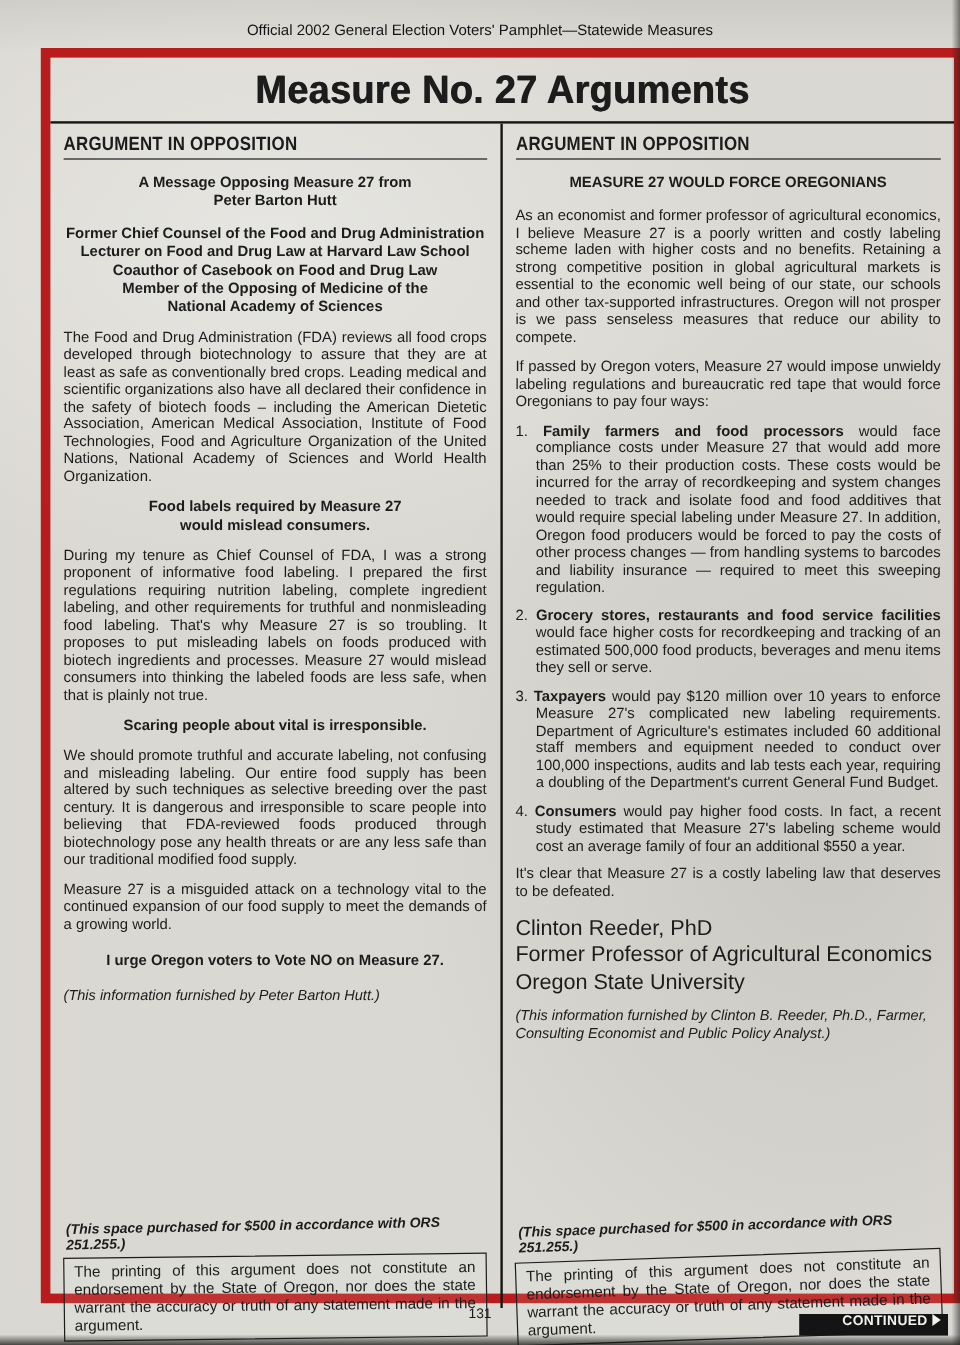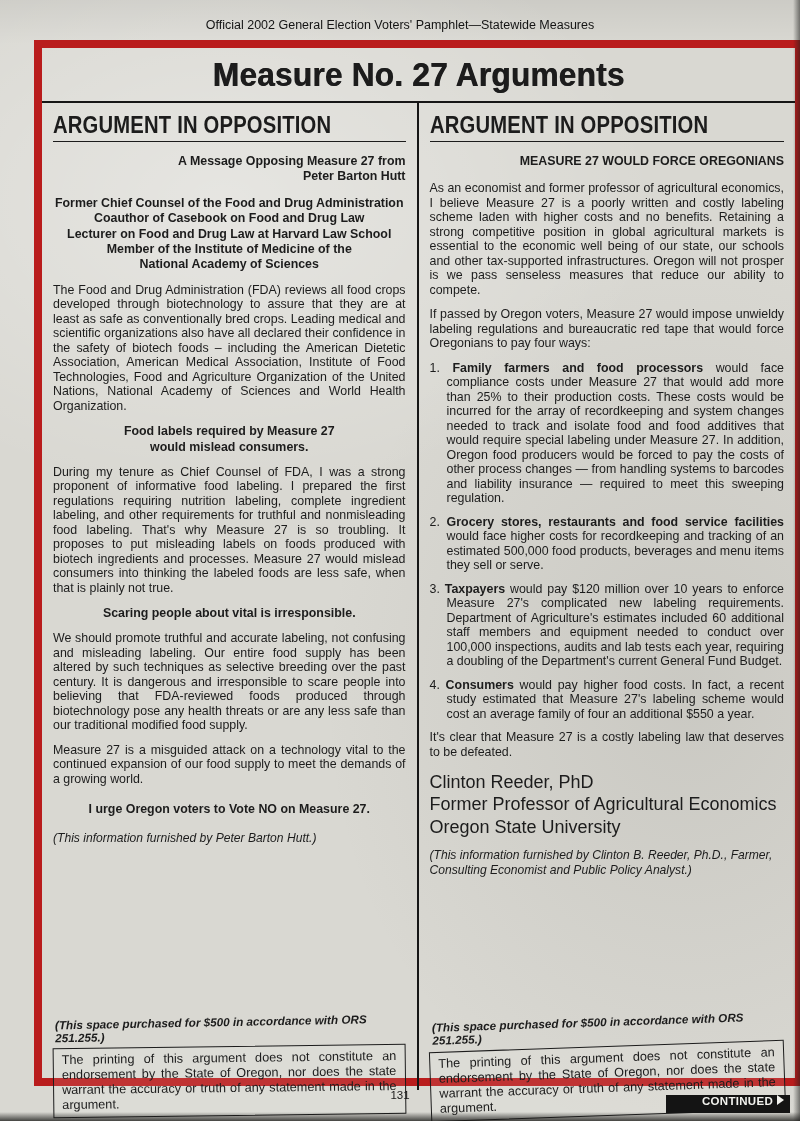--- a/index.html
+++ b/index.html
@@ -15,25 +15,25 @@
       linear-gradient(to bottom, rgba(0,0,0,0.06), rgba(0,0,0,0) 45px);
     overflow:hidden;
   }
   .pamphlet-header { position:absolute; top:18px; left:0; width:100%; text-align:center; font-size:12.5px; color:#141414; }
   .frame { position:absolute; left:34px; top:40px; width:769px; height:1046px; border:8px solid #b91c1c; }
   .title-bar { height:55px; border-bottom:2px solid #161616; display:flex; align-items:center; justify-content:center; }
   .title-bar h1 { font-size:33px; font-weight:bold; letter-spacing:0.2px; transform:scaleX(0.96); text-shadow:0.6px 0 0 #222; }
   .columns { display:flex; height:987px; }
   .col { width:50%; padding:7px 11px 0 11px; display:flex; flex-direction:column; }
   .col.left-col { border-right:2px solid #161616; }
-  .arg-head { font-size:23px; font-weight:bold; margin:2px 0 1px 0; white-space:nowrap; }
+  .arg-head { font-size:16px; font-weight:bold; margin:2px 0 1px 0; white-space:nowrap; }
   .arg-head .cond { display:inline-block; transform:scaleX(0.88); transform-origin:left center; letter-spacing:0.2px; }
   .head-rule { border-bottom:1.5px solid #1c1c1c; margin:1px 0 8px 0; }
   .cbold { text-align:center; font-weight:bold; font-size:12.4px; line-height:1.22; }
-  .msg-title { margin:4px 0 12px;text-align:right; }
+  .msg-title { margin:4px 0 12px; }
   .creds { margin-bottom:11px; }
   .body-p { font-size:12.4px; line-height:1.17; text-align:justify; margin-bottom:10px; }
   .sect { margin:1px 0 10px; }
   .urge { margin:6px 0 14px; }
   .furnished { font-style:italic; font-size:12.1px; line-height:1.2; margin-bottom:6px; }
   .signature { font-size:18px; line-height:1.24; margin:2px 0 10px; }
   .list-p { padding-left:17px; text-indent:-17px; margin-bottom:9px; }
   .bottom-block { margin-top:auto; position:relative; top:26px; }
   .purchase { font-weight:bold; font-style:italic; font-size:11.7px; margin:0 0 5px 2px; }
   .disc-box { border:1.5px solid #1c1c1c; padding:4px 8px; font-size:12.7px; line-height:1.18; text-align:justify; background:rgba(255,255,255,0.10); }
@@ -64,23 +64,23 @@
       <h2 class="arg-head"><span class="cond">ARGUMENT IN OPPOSITION</span></h2>
       <div class="head-rule"></div>
 
       <div class="cbold msg-title">
         <div>A Message Opposing Measure 27 from</div>
         <div>Peter Barton Hutt</div>
       </div>
 
       <div class="cbold creds">
         <div>Former Chief Counsel of the Food and Drug Administration</div>
+        <div>Lecturer on Food and Drug Law at Harvard Law School</div>
         <div>Coauthor of Casebook on Food and Drug Law</div>
-        <div>Lecturer on Food and Drug Law at Harvard Law School</div>
-        <div>Member of the Institute of Medicine of the</div>
+        <div>Member of the Opposing of Medicine of the</div>
         <div>National Academy of Sciences</div>
       </div>
 
       <p class="body-p">The Food and Drug Administration (FDA) reviews all food crops developed through biotechnology to assure that they are at least as safe as conventionally bred crops. Leading medical and scientific organizations also have all declared their confidence in the safety of biotech foods – including the American Dietetic Association, American Medical Association, Institute of Food Technologies, Food and Agriculture Organization of the United Nations, National Academy of Sciences and World Health Organization.</p>
 
       <div class="cbold sect">
         <div>Food labels required by Measure 27</div>
         <div>would mislead consumers.</div>
       </div>
 

